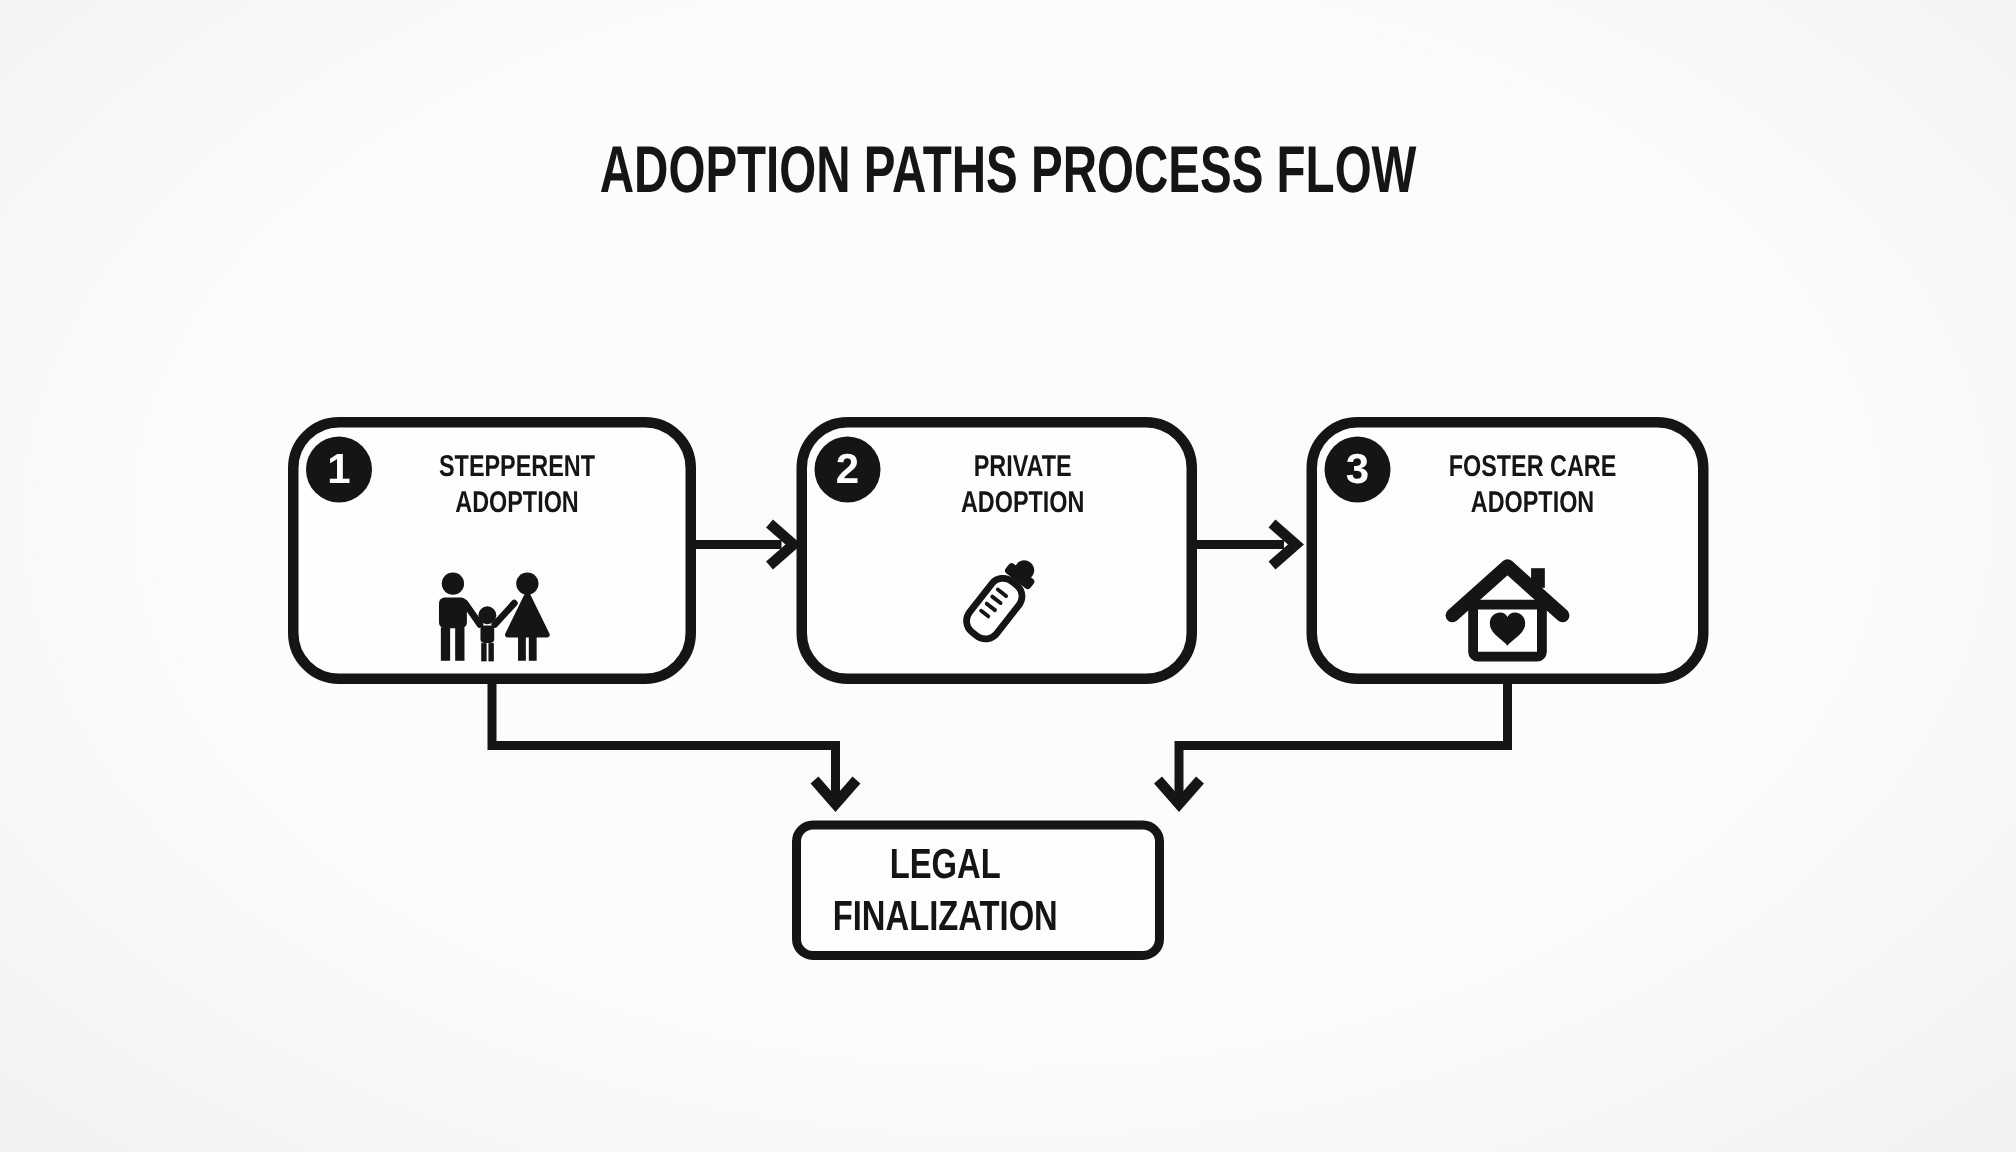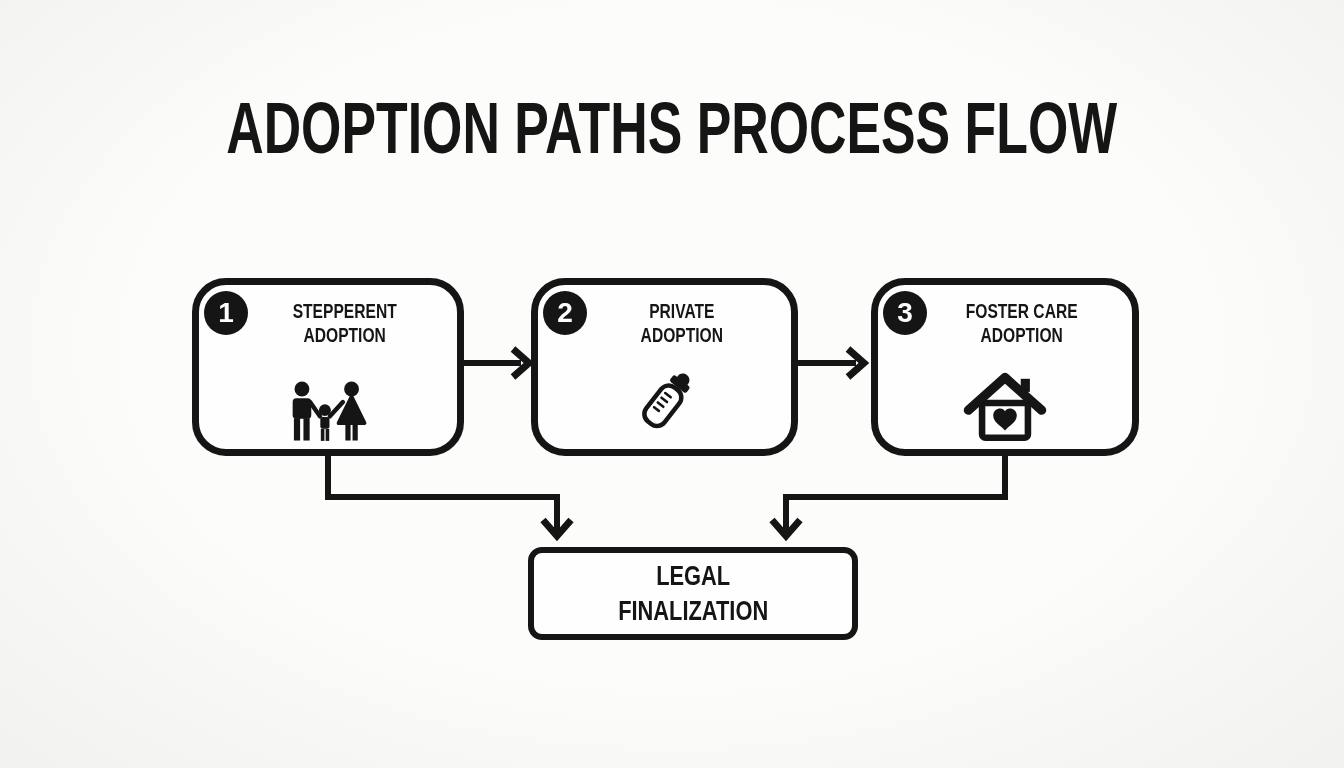--- a/index.html
+++ b/index.html
@@ -14,21 +14,21 @@
   body{
     font-family:"Liberation Sans","DejaVu Sans",sans-serif;
     background:radial-gradient(ellipse at 50% 45%, var(--bg1) 55%, var(--bg2) 100%);
   }
   .canvas{position:relative;width:1344px;height:768px;}
 
   
   .title{
     position:absolute;top:92px;left:0;width:100%;
     text-align:center;color:var(--ink);
-    font-size:72px;font-weight:bold;line-height:1;
+    font-size:44px;font-weight:bold;line-height:1;
     white-space:nowrap;
   }
   .condense{display:inline-block;transform:scaleX(0.72);transform-origin:50% 50%;}
   .condense-md{display:inline-block;transform:scaleX(0.78);transform-origin:50% 50%;}
   .prelines{white-space:pre-line;}
 
   
   .connectors{position:absolute;left:0;top:0;width:1344px;height:768px;z-index:1;}
   .connectors .shaft{fill:none;stroke:var(--ink);stroke-width:6;stroke-linejoin:miter;}
   .connectors .head{fill:none;stroke:var(--ink);stroke-width:7;stroke-linejoin:miter;stroke-linecap:butt;}
@@ -55,25 +55,25 @@
     text-align:center;color:var(--ink);
     font-size:20px;font-weight:bold;line-height:1.2;
   }
   .node-icon{
     position:absolute;bottom:6px;left:0;right:0;
     display:flex;justify-content:center;
   }
 
   
   .final{
-    position:absolute;left:528px;top:547px;width:330px;height:93px;z-index:2;
+    position:absolute;left:528px;top:547px;width:248px;height:93px;z-index:2;
     background:var(--box-fill);
     border:6px solid var(--ink);
     border-radius:14px;
-    display:flex;align-items:center;justify-content:center;
+    display:flex;align-items:center;
     text-align:center;color:var(--ink);
     font-size:28px;font-weight:bold;line-height:1.22;
   }
 </style>
 </head>
 <body>
 
 <div class="canvas">
 
   <div class="title">

